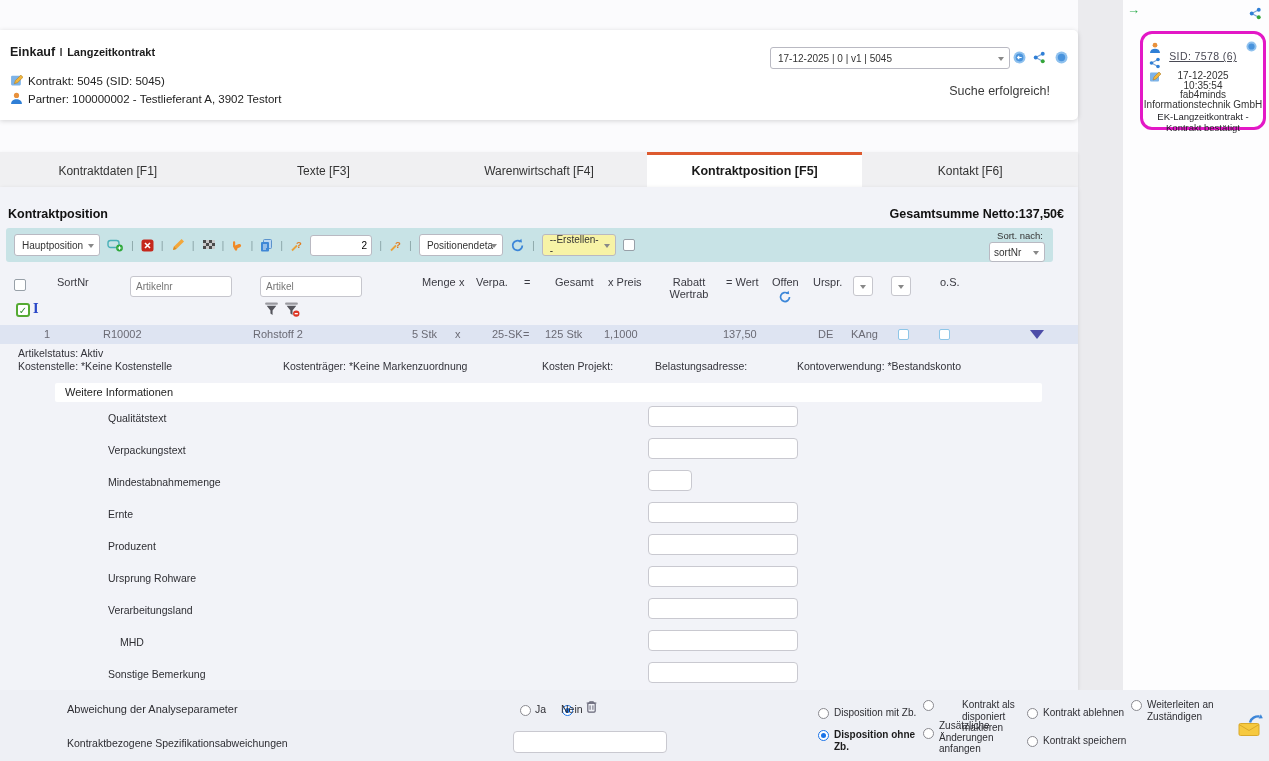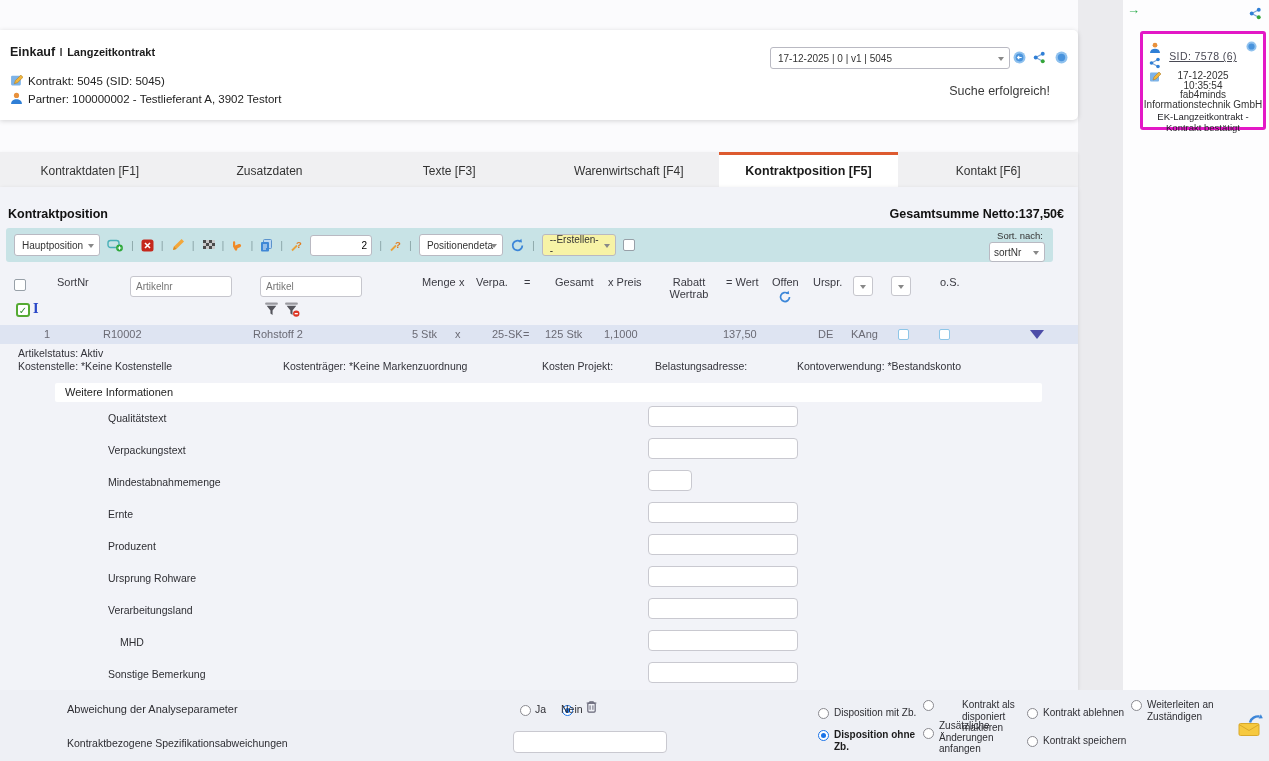--- a/index.html
+++ b/index.html
@@ -69,21 +69,21 @@
   .radio.on { border-color:#1a73e8; }
   .radio.on::after { content:""; position:absolute; left:2px; top:2px; right:2px; bottom:2px; background:#1a73e8; border-radius:50%; }
 
   .b-label { position:absolute; font-size:10.5px; color:#2e2e33; white-space:nowrap; }
   .act { position:absolute; display:flex; align-items:flex-start; gap:5px; }
   .act .radio { margin-top:1px; }
   .act span.al { font-size:10px; line-height:11.5px; color:#2e2e33; }
   .act.sel-bold span.al { font-weight:bold; color:#1c1c1c; }
 
   
-  .magenta-box { position:absolute; left:17px; top:31px; width:126px; height:99px; border:3px solid #e318c6; border-radius:3px; background:#fff; }
+  .magenta-box { position:absolute; left:17px; top:31px; width:126px; height:99px; border:3px solid #e318c6; border-radius:12px; background:#fff; }
   .sid-link { position:absolute; left:0; right:0; top:16px; text-align:center; font-size:10.5px; color:#4a4a55; text-decoration:underline; letter-spacing:.4px; }
   .mini-line { position:absolute; left:0; right:0; text-align:center; font-size:10px; color:#333; line-height:9.5px; }
   .stat-line { position:absolute; left:0; right:0; text-align:center; font-size:9.5px; color:#1f1f24; line-height:11px; }
 
   .ico { display:inline-block; line-height:0; }
   .arrow-green { font-size:13px; font-weight:bold; color:#2fae4e; line-height:14px; }
   .arrow-green::after { content:"\2192"; }
   .ibeam { font-family:"DejaVu Serif",serif; font-weight:bold; color:#2b48c8; font-size:12px; line-height:13px; }
   .ibeam::after { content:"I"; }
   .green-check { width:14px; height:14px; border:2px solid #55aa33; border-radius:3px; background:#fff; text-align:center; }
@@ -134,21 +134,20 @@
   <span class="ico abs" style="left:1055px; top:21px;"><svg width="13" height="13" viewBox="0 0 12 12">
         <circle cx="6" cy="6" r="5.5" fill="#8fc1ee"></circle>
         <circle cx="6" cy="6" r="3.4" fill="#4a94dd"></circle>
       </svg></span>
 
   <div class="status-msg">Suche erfolgreich!</div>
 </div>
 
 <div class="abs tab-bar">
   <div class="tab">Kontraktdaten [F1]</div>
-  <div class="tab">Zusatzdaten</div>
   <div class="tab">Texte [F3]</div>
   <div class="tab">Warenwirtschaft [F4]</div>
   <div class="tab active">Kontraktposition [F5]</div>
   <div class="tab">Kontakt [F6]</div>
 </div>
 
 <div class="abs content">
   <div class="sec-title">Kontraktposition</div>
   <div class="sec-total">Gesamtsumme Netto:137,50€</div>
 

